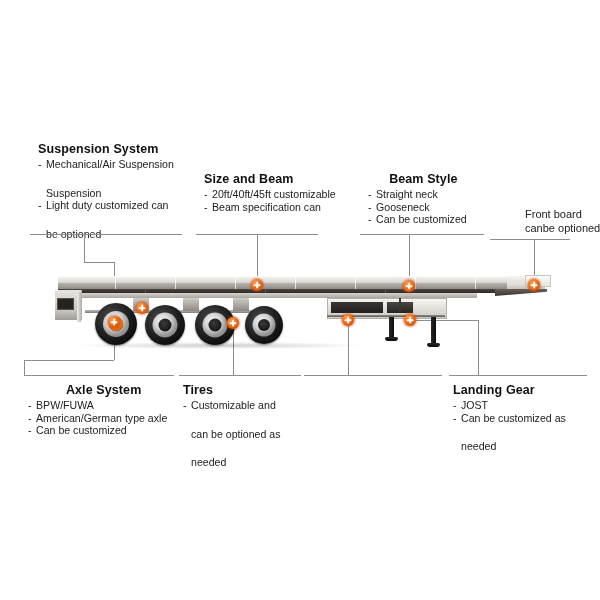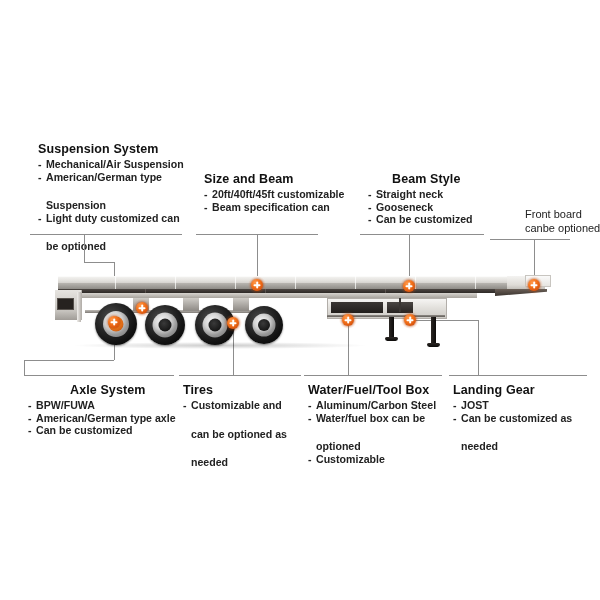--- a/index.html
+++ b/index.html
@@ -10,21 +10,21 @@
   }
   #stage{position:absolute;left:0;top:0;width:600px;height:600px;}
 
   
   .callout{position:absolute;}
   .callout .c-title{
     font-size:12.5px;font-weight:bold;color:#111;
     letter-spacing:.1px;white-space:nowrap;margin-bottom:2px;
   }
   .callout .c-title.indent{padding-left:12px;text-align:center;}
-  .callout ul{list-style:none;margin:0;padding:0;font-weight:bold;}
+  .callout ul{list-style:none;margin:0;padding:0;}
   .callout li{
     font-size:10.6px;line-height:12.6px;color:#222;
     white-space:nowrap;position:relative;padding-left:8px;
   }
   .callout li.dash::before{content:"-";position:absolute;left:0;top:0;}
   .callout li.cont{padding-left:8px;margin-top:16px;}
   .callout.plain{font-size:11px;line-height:14px;color:#222;}
   .callout.plain div{white-space:nowrap;}
 
   
@@ -166,21 +166,20 @@
 </style>
 </head>
 <body>
 
 <div id="stage">
 
   <div class="callout" style="left:38px;top:142px;">
     <div class="c-title">Suspension System</div>
     <ul>
       <li class="dash">Mechanical/Air Suspension</li>
-      <li class="dash">American/German type</li>
       <li class="cont">Suspension</li>
       <li class="dash">Light duty customized can</li>
       <li class="cont">be optioned</li>
     </ul>
   </div>
 
   <div class="callout" style="left:204px;top:172px;">
     <div class="c-title">Size and Beam</div>
     <ul>
       <li class="dash">20ft/40ft/45ft customizable</li>
@@ -213,29 +212,20 @@
 
   <div class="callout" style="left:183px;top:383px;">
     <div class="c-title">Tires</div>
     <ul>
       <li class="dash">Customizable and</li>
       <li class="cont">can be optioned as</li>
       <li class="cont">needed</li>
     </ul>
   </div>
 
-  <div class="callout" style="left:308px;top:383px;">
-    <div class="c-title">Water/Fuel/Tool Box</div>
-    <ul>
-      <li class="dash">Aluminum/Carbon Steel</li>
-      <li class="dash">Water/fuel box can be</li>
-      <li class="cont">optioned</li>
-      <li class="dash">Customizable</li>
-    </ul>
-  </div>
 
   <div class="callout" style="left:453px;top:383px;">
     <div class="c-title">Landing Gear</div>
     <ul>
       <li class="dash">JOST</li>
       <li class="dash">Can be customized as</li>
       <li class="cont">needed</li>
     </ul>
   </div>
 

